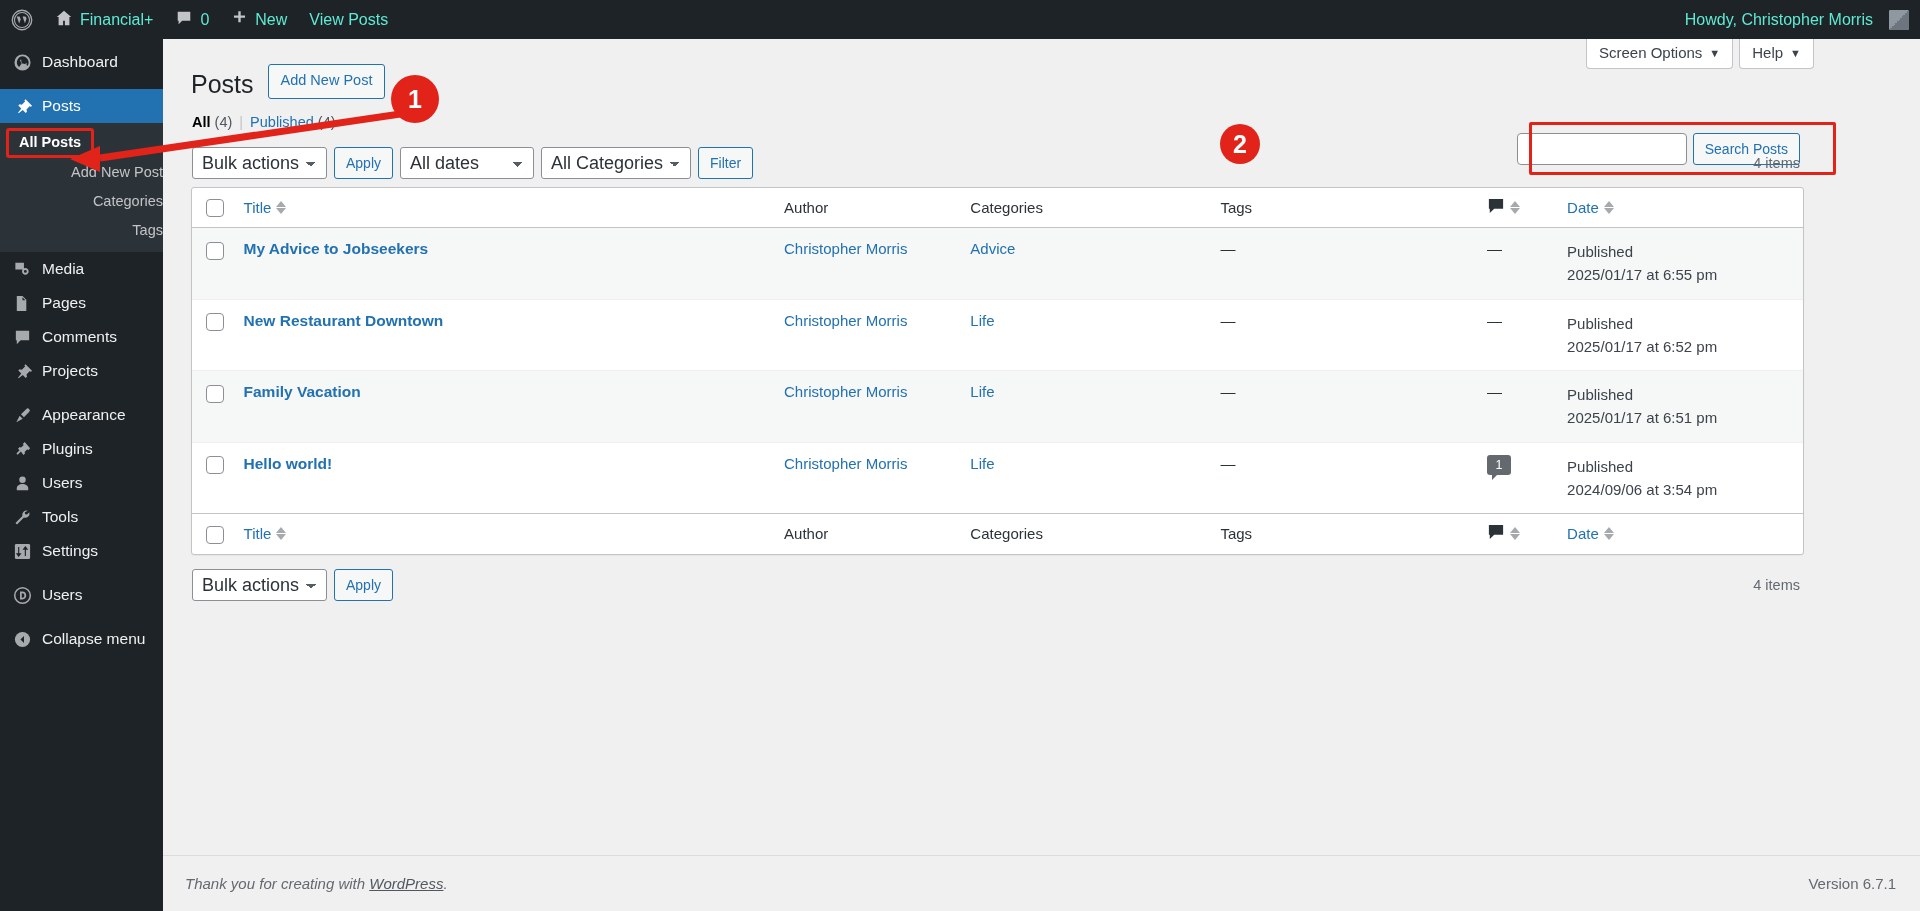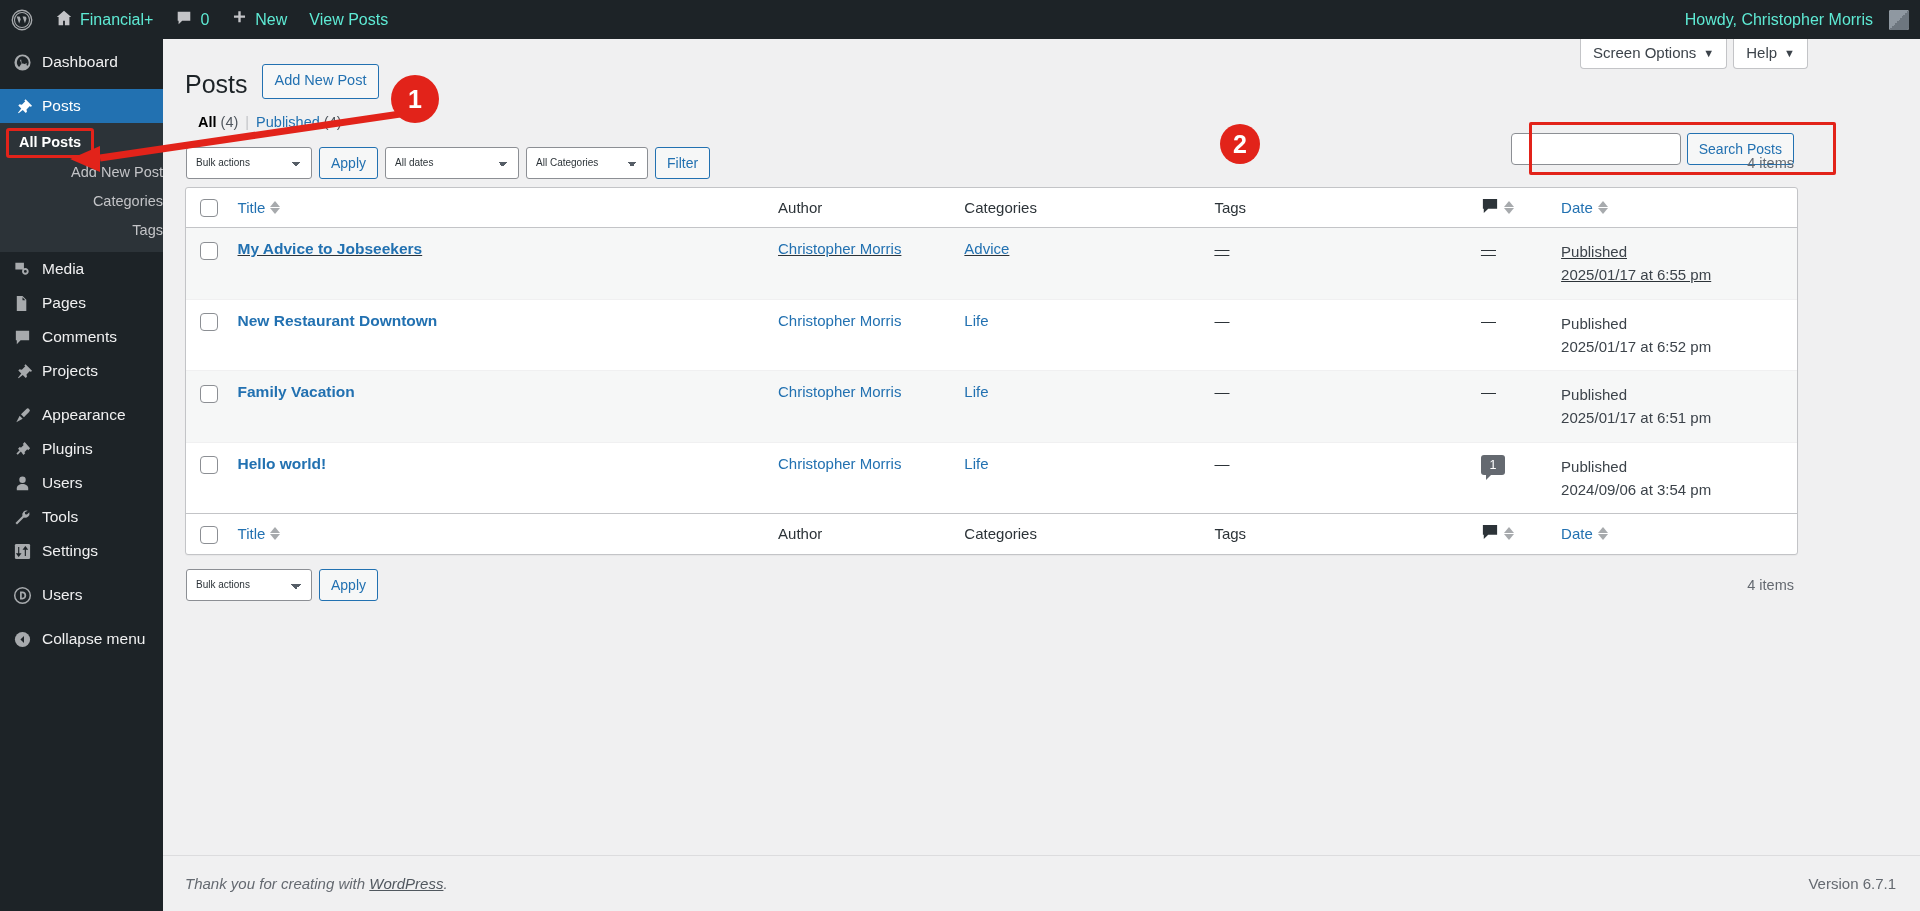--- a/index.html
+++ b/index.html
@@ -60,21 +60,21 @@
     color: #c3c4c7; font-size: 14.5px; cursor: pointer; line-height: 17px; text-align: right;
   }
   .submenu-item.current { color: #fff; font-weight: 700; }
   .submenu-item.current.boxed {
     display:inline-block; margin-left: 6px; padding: 3px 10px 4px 10px;
     border: 3px solid #e2231a; border-radius: 3px; background: #2c3338;
   }
 
   
   #main {
-    position: absolute; top: 39px; left: 163px;
+    position: absolute; top: 39px; left: 169px;
     width: 1655px; height: 872px; background: #f0f0f1;
   }
 
   
   .screen-meta {
     position: absolute; right: 10px; top: 0;
     display: flex; gap: 6px;
   }
   .meta-btn {
     background: #fff; border: 1px solid #c3c4c7; border-top: none;
@@ -91,21 +91,21 @@
     font-size: 25px; font-weight: 400; color: #1d2327;
     margin: 0; padding: 9px 0 4px 0; line-height: 1.3;
   }
   .page-title-action {
     display:inline-block; padding: 5px 12px 6px 12px; font-size: 14.5px;
     color: #2271b1; background: #f6f7f7; border: 1px solid #2271b1;
     border-radius: 3px; cursor: pointer; line-height: 1.5;
   }
 
   .subsubsub {
-    margin: 9px 0 0 13px; font-size: 14.5px; color: #50575e; list-style: none;
+    margin: 9px 0 0 1px; font-size: 14.5px; color: #50575e; list-style: none;
     padding: 0; display: flex; align-items: center; gap: 0;
   }
   .subsubsub a { color: #2271b1; text-decoration: none; cursor: pointer; }
   .subsubsub .cur { color: #000; font-weight: 600; }
   .subsubsub .count { color: #50575e; }
   .subsubsub .sep { color: #c3c4c7; margin: 0 7px; }
 
   
   .search-box {
     position: absolute; right: 24px; top: 94px;
@@ -127,21 +127,21 @@
     pointer-events: none;
   }
 
   
   .tablenav {
     display: flex; align-items: center; gap: 7px;
     margin: 17px 0 8px 1px; height: 32px; position: relative;
   }
   select.wp-select {
     height: 32px; min-width: 124px; padding: 0 26px 0 9px;
-    font-size: 10px; color: #2c3338; background: #fff;
+    font-size: 18px; color: #2c3338; background: #fff;
     border: 1px solid #8c8f94; border-radius: 3px;
     appearance: none; -webkit-appearance: none; cursor: pointer;
     background-image:
       linear-gradient(45deg, transparent 50%, #555d66 50%),
       linear-gradient(135deg, #555d66 50%, transparent 50%);
     background-position: calc(100% - 15px) 14px, calc(100% - 10px) 14px;
     background-size: 5px 5px, 5px 5px;
     background-repeat: no-repeat;
   }
   select.sel-bulk { min-width: 126px; }
@@ -166,21 +166,21 @@
   table.wp-list-table th {
     text-align: left; font-weight: 400; color: #2c3338;
     padding: 10px 10px 10px 0; vertical-align: middle; font-size: 15px;
     border-bottom: 1px solid #c3c4c7;
   }
   table.wp-list-table tfoot th { border-bottom: none; border-top: 1px solid #c3c4c7; }
   table.wp-list-table td {
     padding: 12px 10px 12px 0; vertical-align: top; color: #2c3338;
     border-top: 1px solid #f0f0f1;
   }
-  tbody tr:first-child td { border-top: none; text-decoration: underline; }
+  tbody tr:first-child td { border-top: none; }
   tbody tr.alt { background: #f6f7f7; }
   .col-cb { width: 42px; padding-left: 14px !important; }
   .col-title { width: 460px; padding-left: 2px !important; }
   .col-author { width: 158px; }
   .col-categories { width: 212px; }
   .col-tags { width: 226px; }
   .col-comments { width: 68px; }
   .col-date { width: 200px; }
   .row-height { height: 60px; }
 

